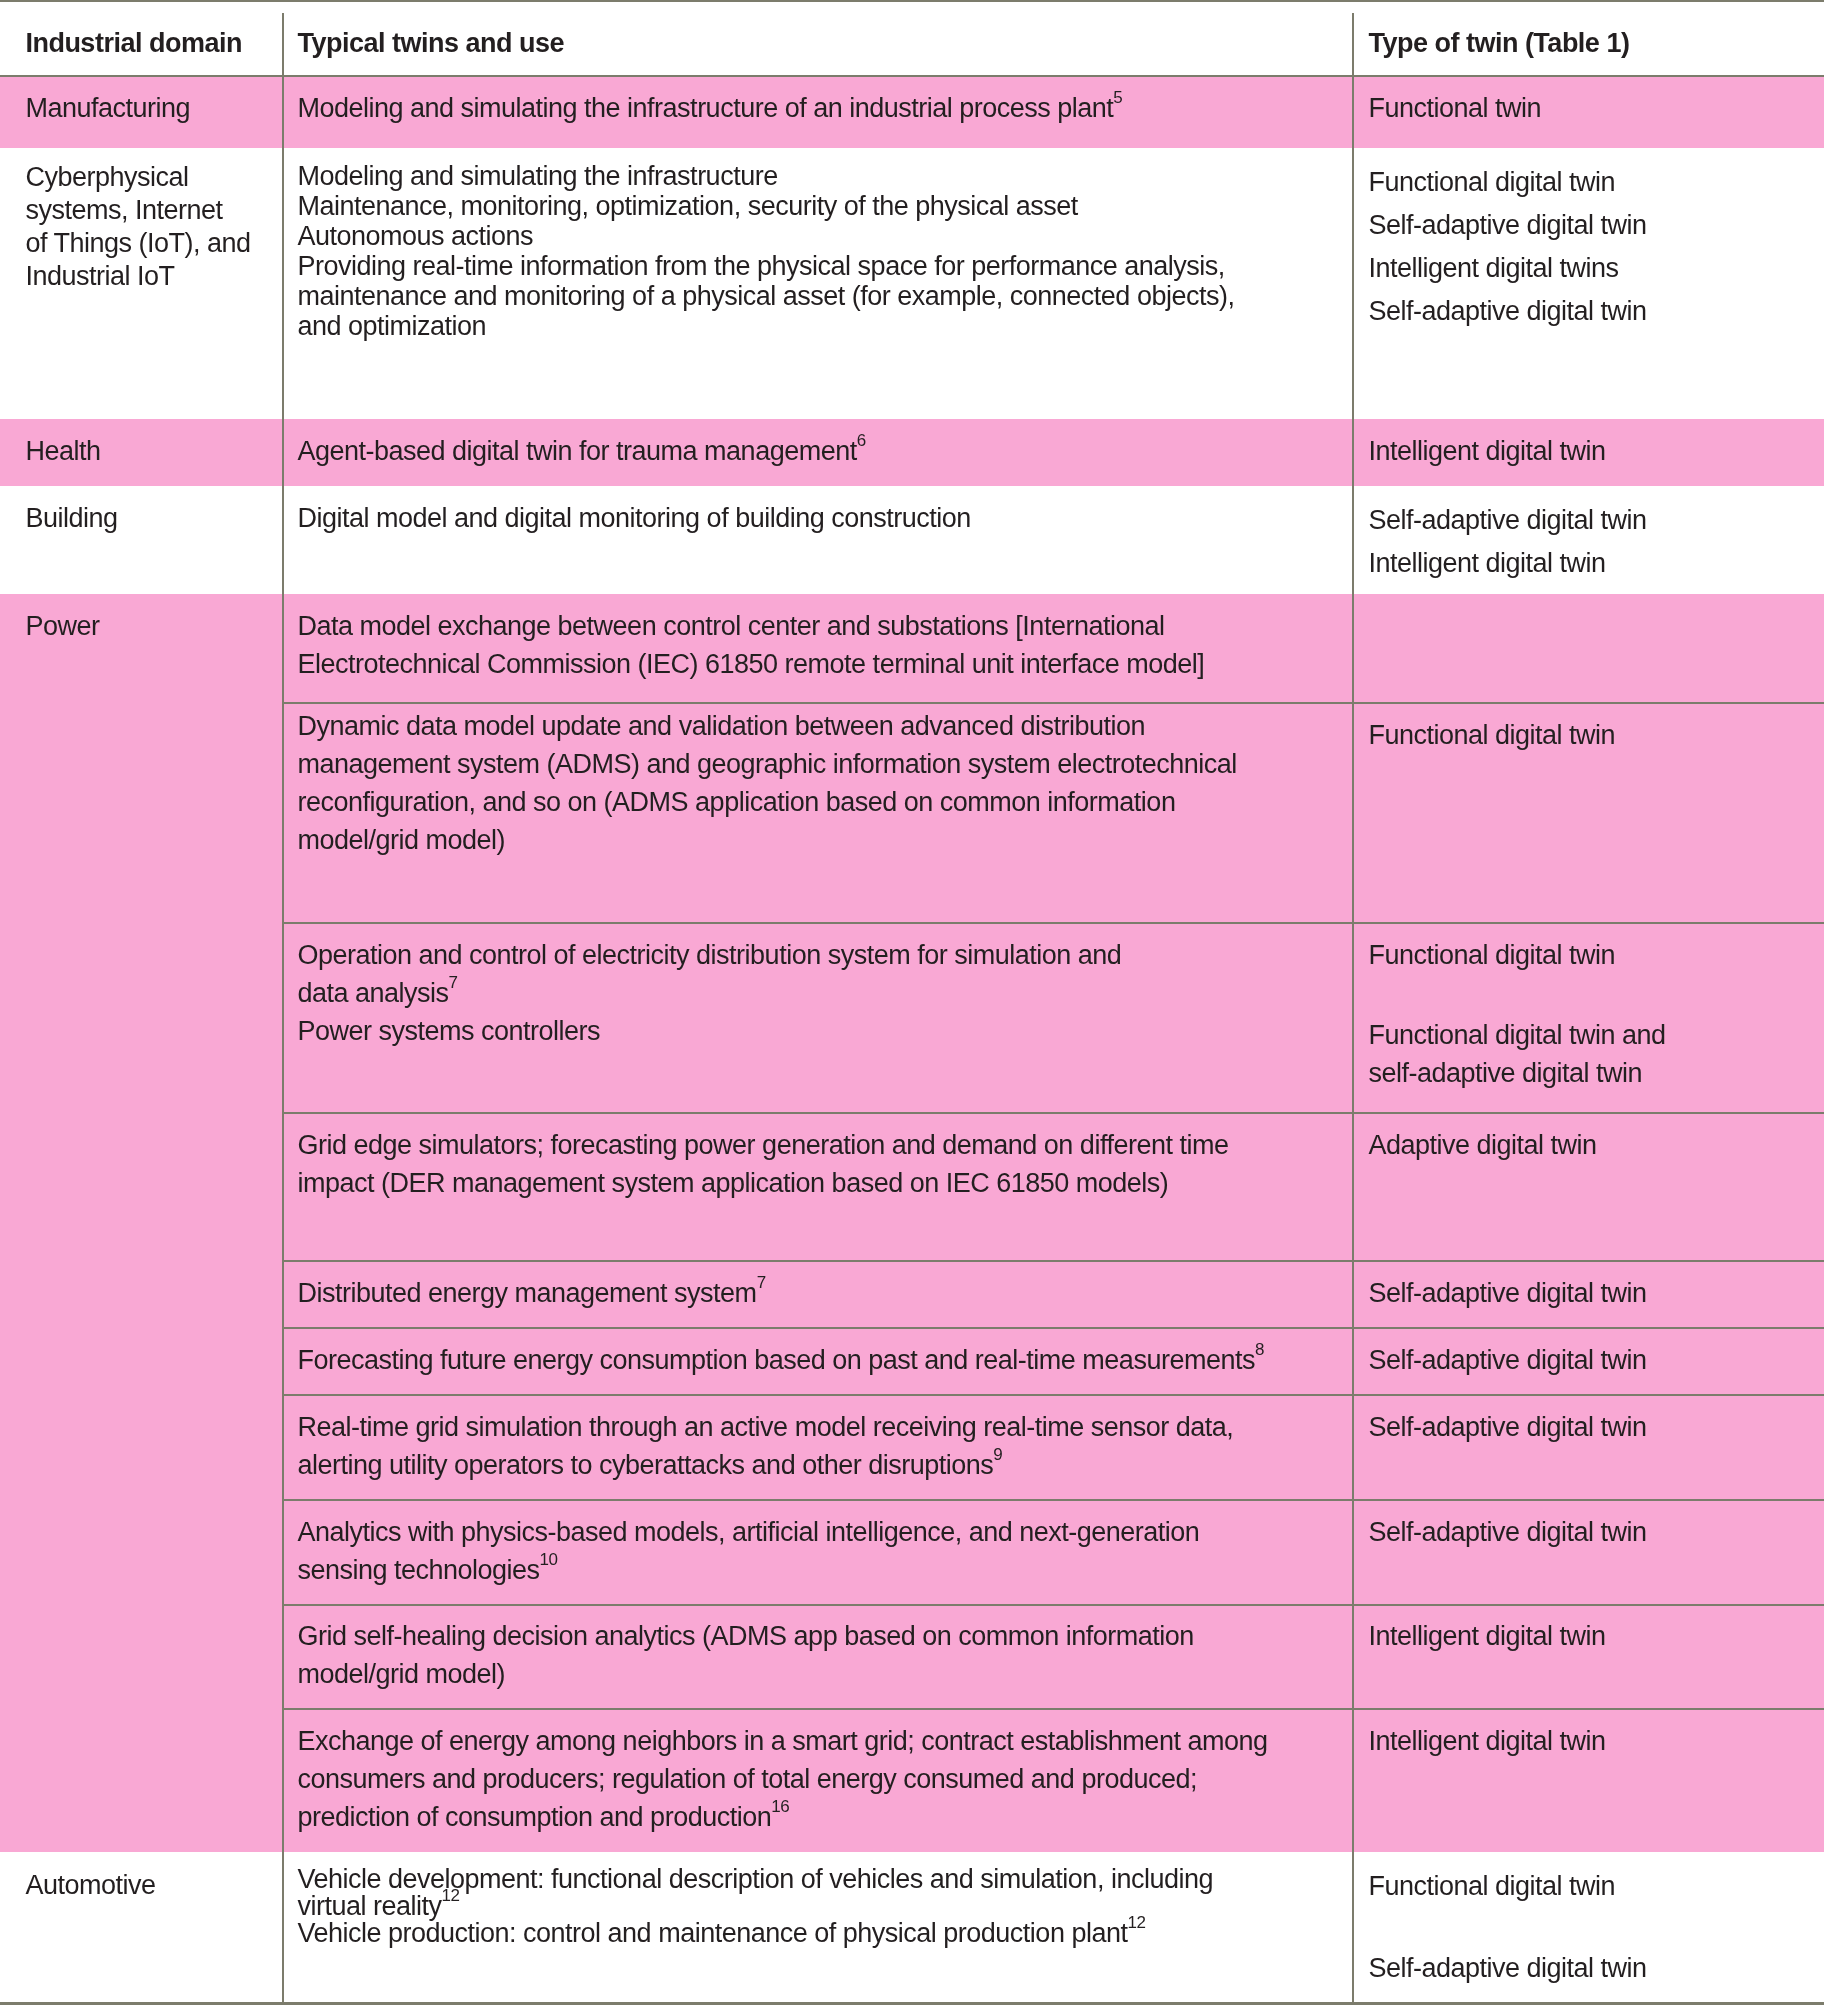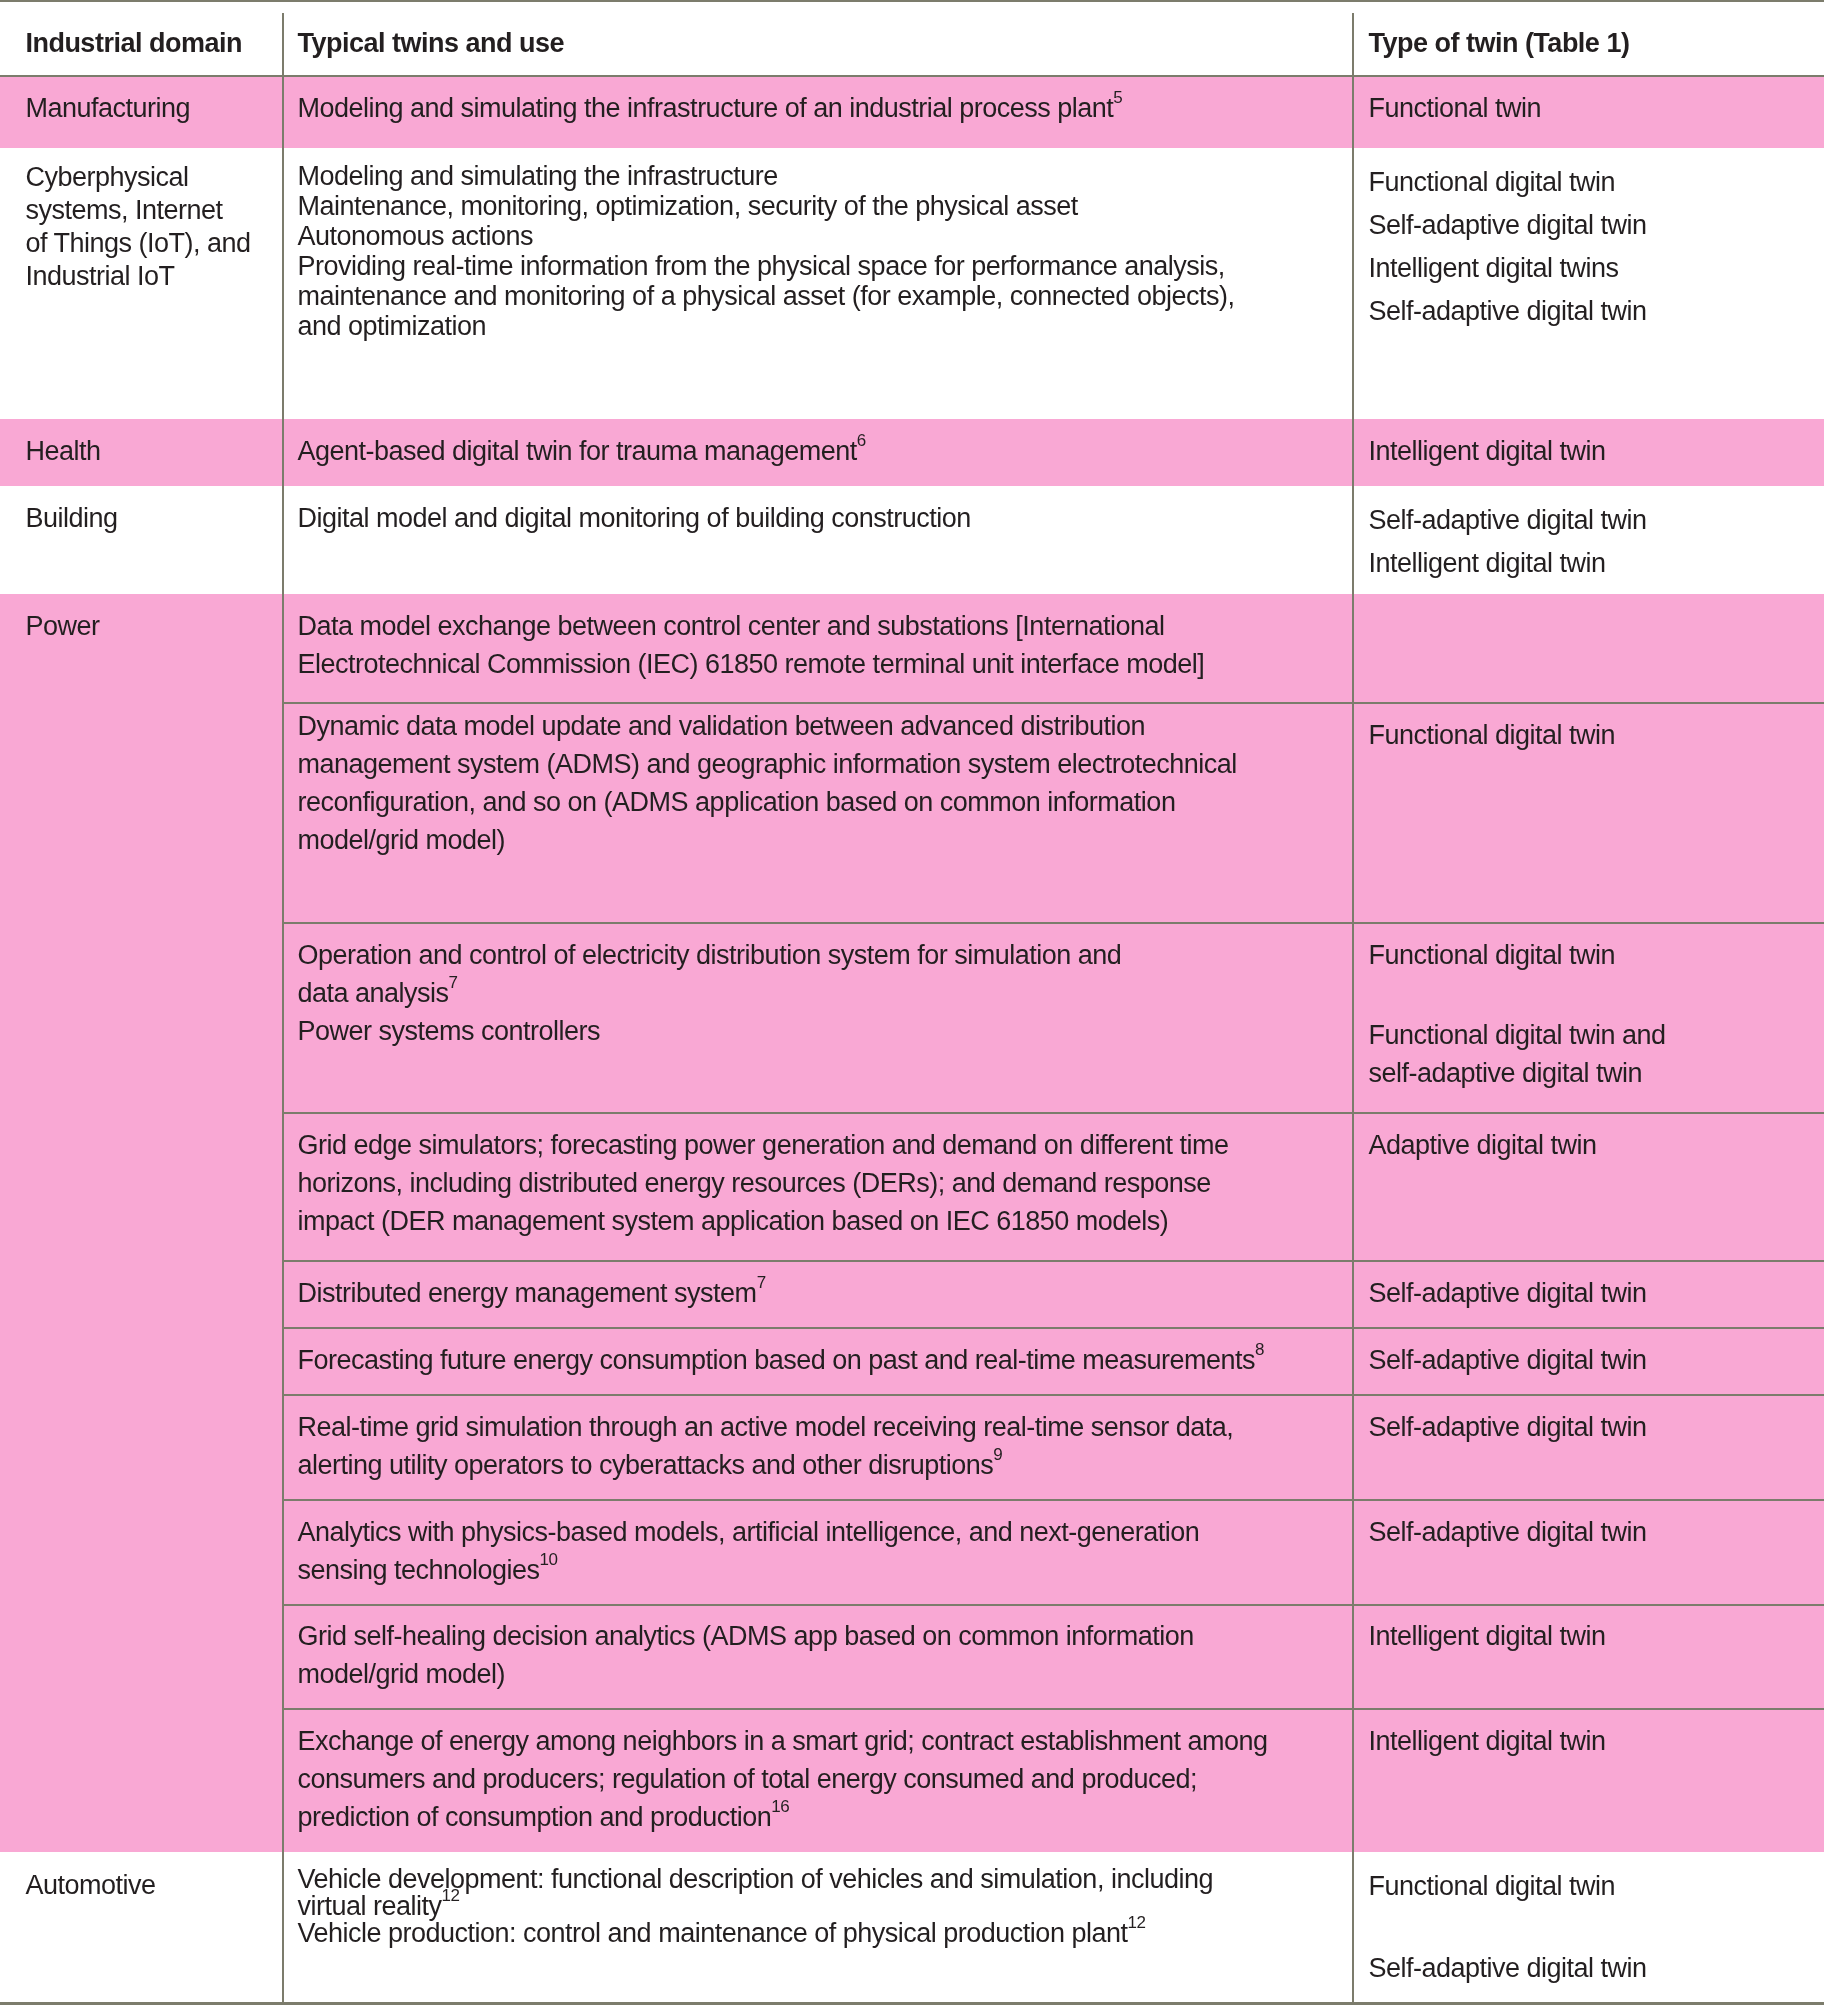--- a/index.html
+++ b/index.html
@@ -137,21 +137,20 @@
         <div class="cell c3" style="top: 329px; height: 190px;">
           <span class="line">Functional digital twin</span>
           <span class="line" style="height: 42px;">&nbsp;</span>
           <span class="line">Functional digital twin and</span>
           <span class="line">self-adaptive digital twin</span>
         </div>
         <div class="hline" style="left: 282px; width: 1542px; top: 328px;"></div>
         <div class="cell c2" style="top: 519px; height: 147px;">
           <div>
             <span class="line">Grid edge simulators; forecasting power generation and demand on different time</span>
-            <span class="line">horizons, including distributed energy resources (DERs); and demand response</span>
             <span class="line">impact (DER management system application based on IEC 61850 models)</span>
           </div>
         </div>
         <div class="cell c3" style="top: 519px; height: 147px;">
           <span class="line">Adaptive digital twin</span>
         </div>
         <div class="hline" style="left: 282px; width: 1542px; top: 518px;"></div>
         <div class="cell c2" style="top: 667px; height: 67px;">
           <div>
             <span class="line">Distributed energy management system<sup>7</sup></span>

